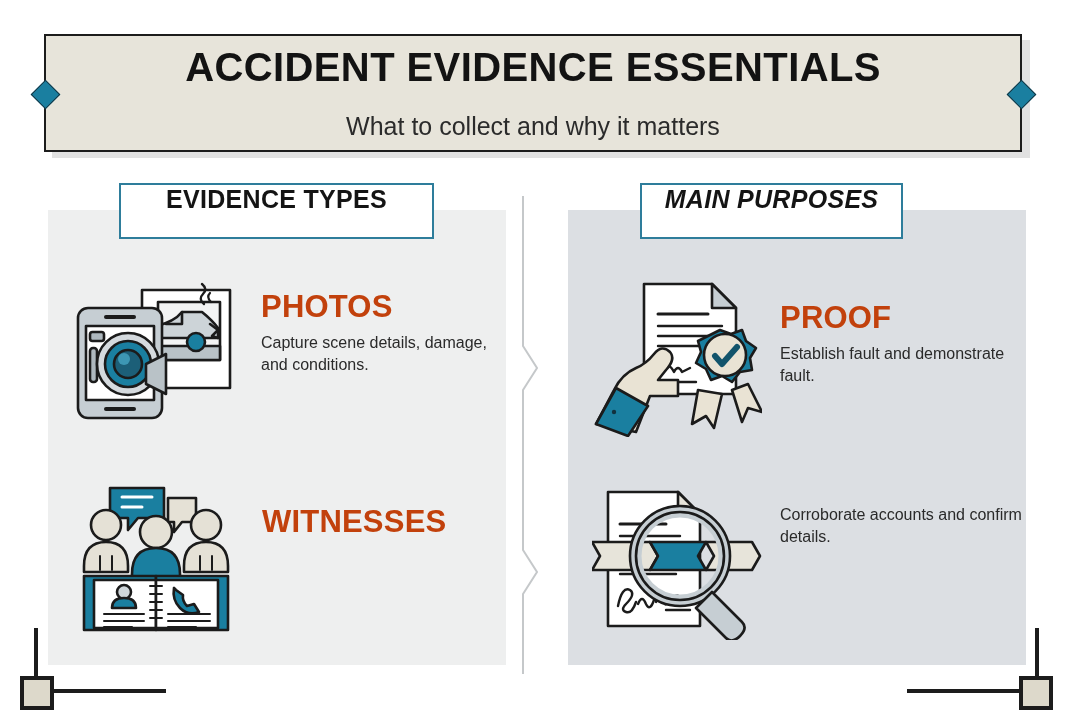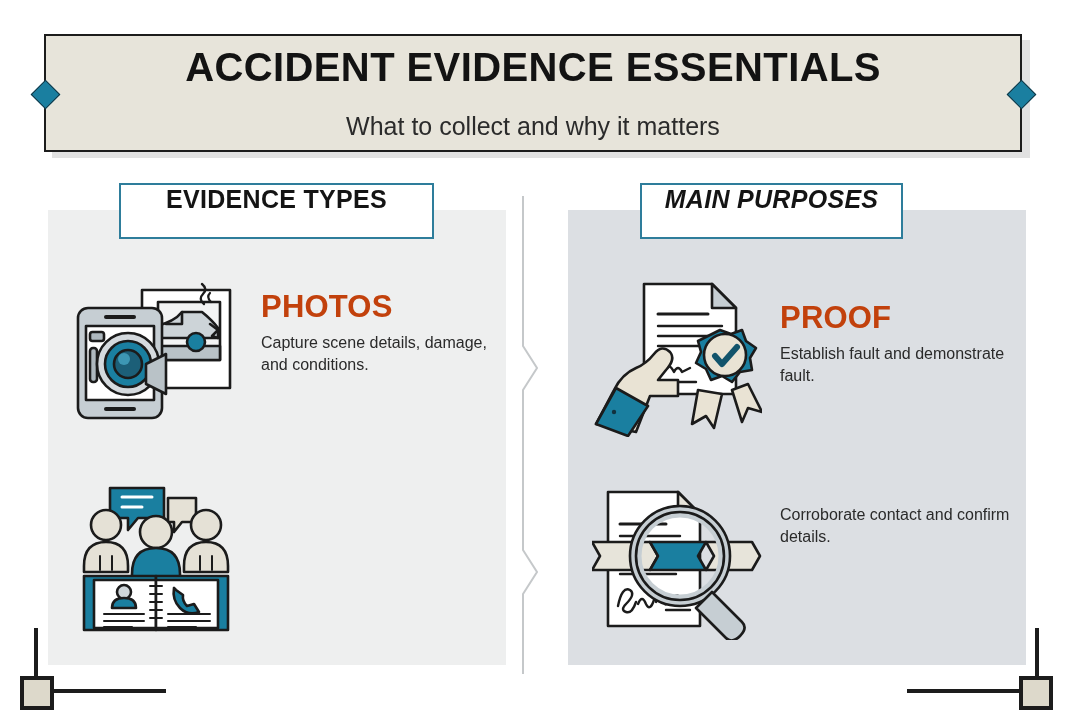--- a/index.html
+++ b/index.html
@@ -257,20 +257,21 @@
         <circle cx="54" cy="112" r="7" fill="#cfd6da"></circle>
         <path d="M42 128 Q42 118 54 118 Q66 118 66 128 Z" fill="#1a7fa0"></path>
         <path d="M34 134 L74 134 M34 141 L74 141 M34 147 L62 147" stroke-width="2"></path>
 
         <path d="M104 108 Q102 120 110 128 Q118 136 129 132 L124 124 L117 126 Q112 121 113 115 L106 110 Z" fill="#1a7fa0"></path>
         <path d="M98 134 L140 134 M98 141 L140 141 M98 147 L126 147" stroke-width="2"></path>
       </g>
     </svg>
   </div>
   <div class="text-wrap">
+    <p class="entry-title">WITNESSES</p>
   </div>
 </div>
 
 <div class="entry e3">
   <div class="icon-wrap">
     <svg width="170" height="165" viewBox="0 0 170 165">
       <g stroke="#1b1b1b" stroke-width="2.6" stroke-linejoin="round" stroke-linecap="round">
 
         <path d="M52 12 L120 12 L144 36 L144 122 L52 122 Z" fill="#ffffff"></path>
         <path d="M120 12 L120 36 L144 36 Z" fill="#c6ced3"></path>
@@ -335,21 +336,21 @@
 
       <g stroke="#1b1b1b" stroke-width="2.6" stroke-linejoin="round" stroke-linecap="round">
         <circle cx="88" cy="76" r="44" fill="none" stroke="#c6ced3" stroke-width="11"></circle>
         <circle cx="88" cy="76" r="44" fill="none"></circle>
         <circle cx="88" cy="76" r="50" fill="none"></circle>
         <path d="M120 112 L150 142 Q156 148 148 156 Q140 164 134 158 L104 128 Z" fill="#c6ced3"></path>
       </g>
     </svg>
   </div>
   <div class="text-wrap">
-    <p class="entry-desc">Corroborate contact and confirm details.</p>
+    <p class="entry-desc">Corroborate accounts and confirm details.</p>
   </div>
 </div>
 
 <div class="divider">
   <svg width="30" height="478" viewBox="0 0 30 478">
     <path d="M8 0 L8 150 L22 172 L8 194 L8 354 L22 376 L8 398 L8 478" fill="none" stroke="#c5c8ca" stroke-width="2"></path>
   </svg>
 </div>
 
 <div class="corner bl">

